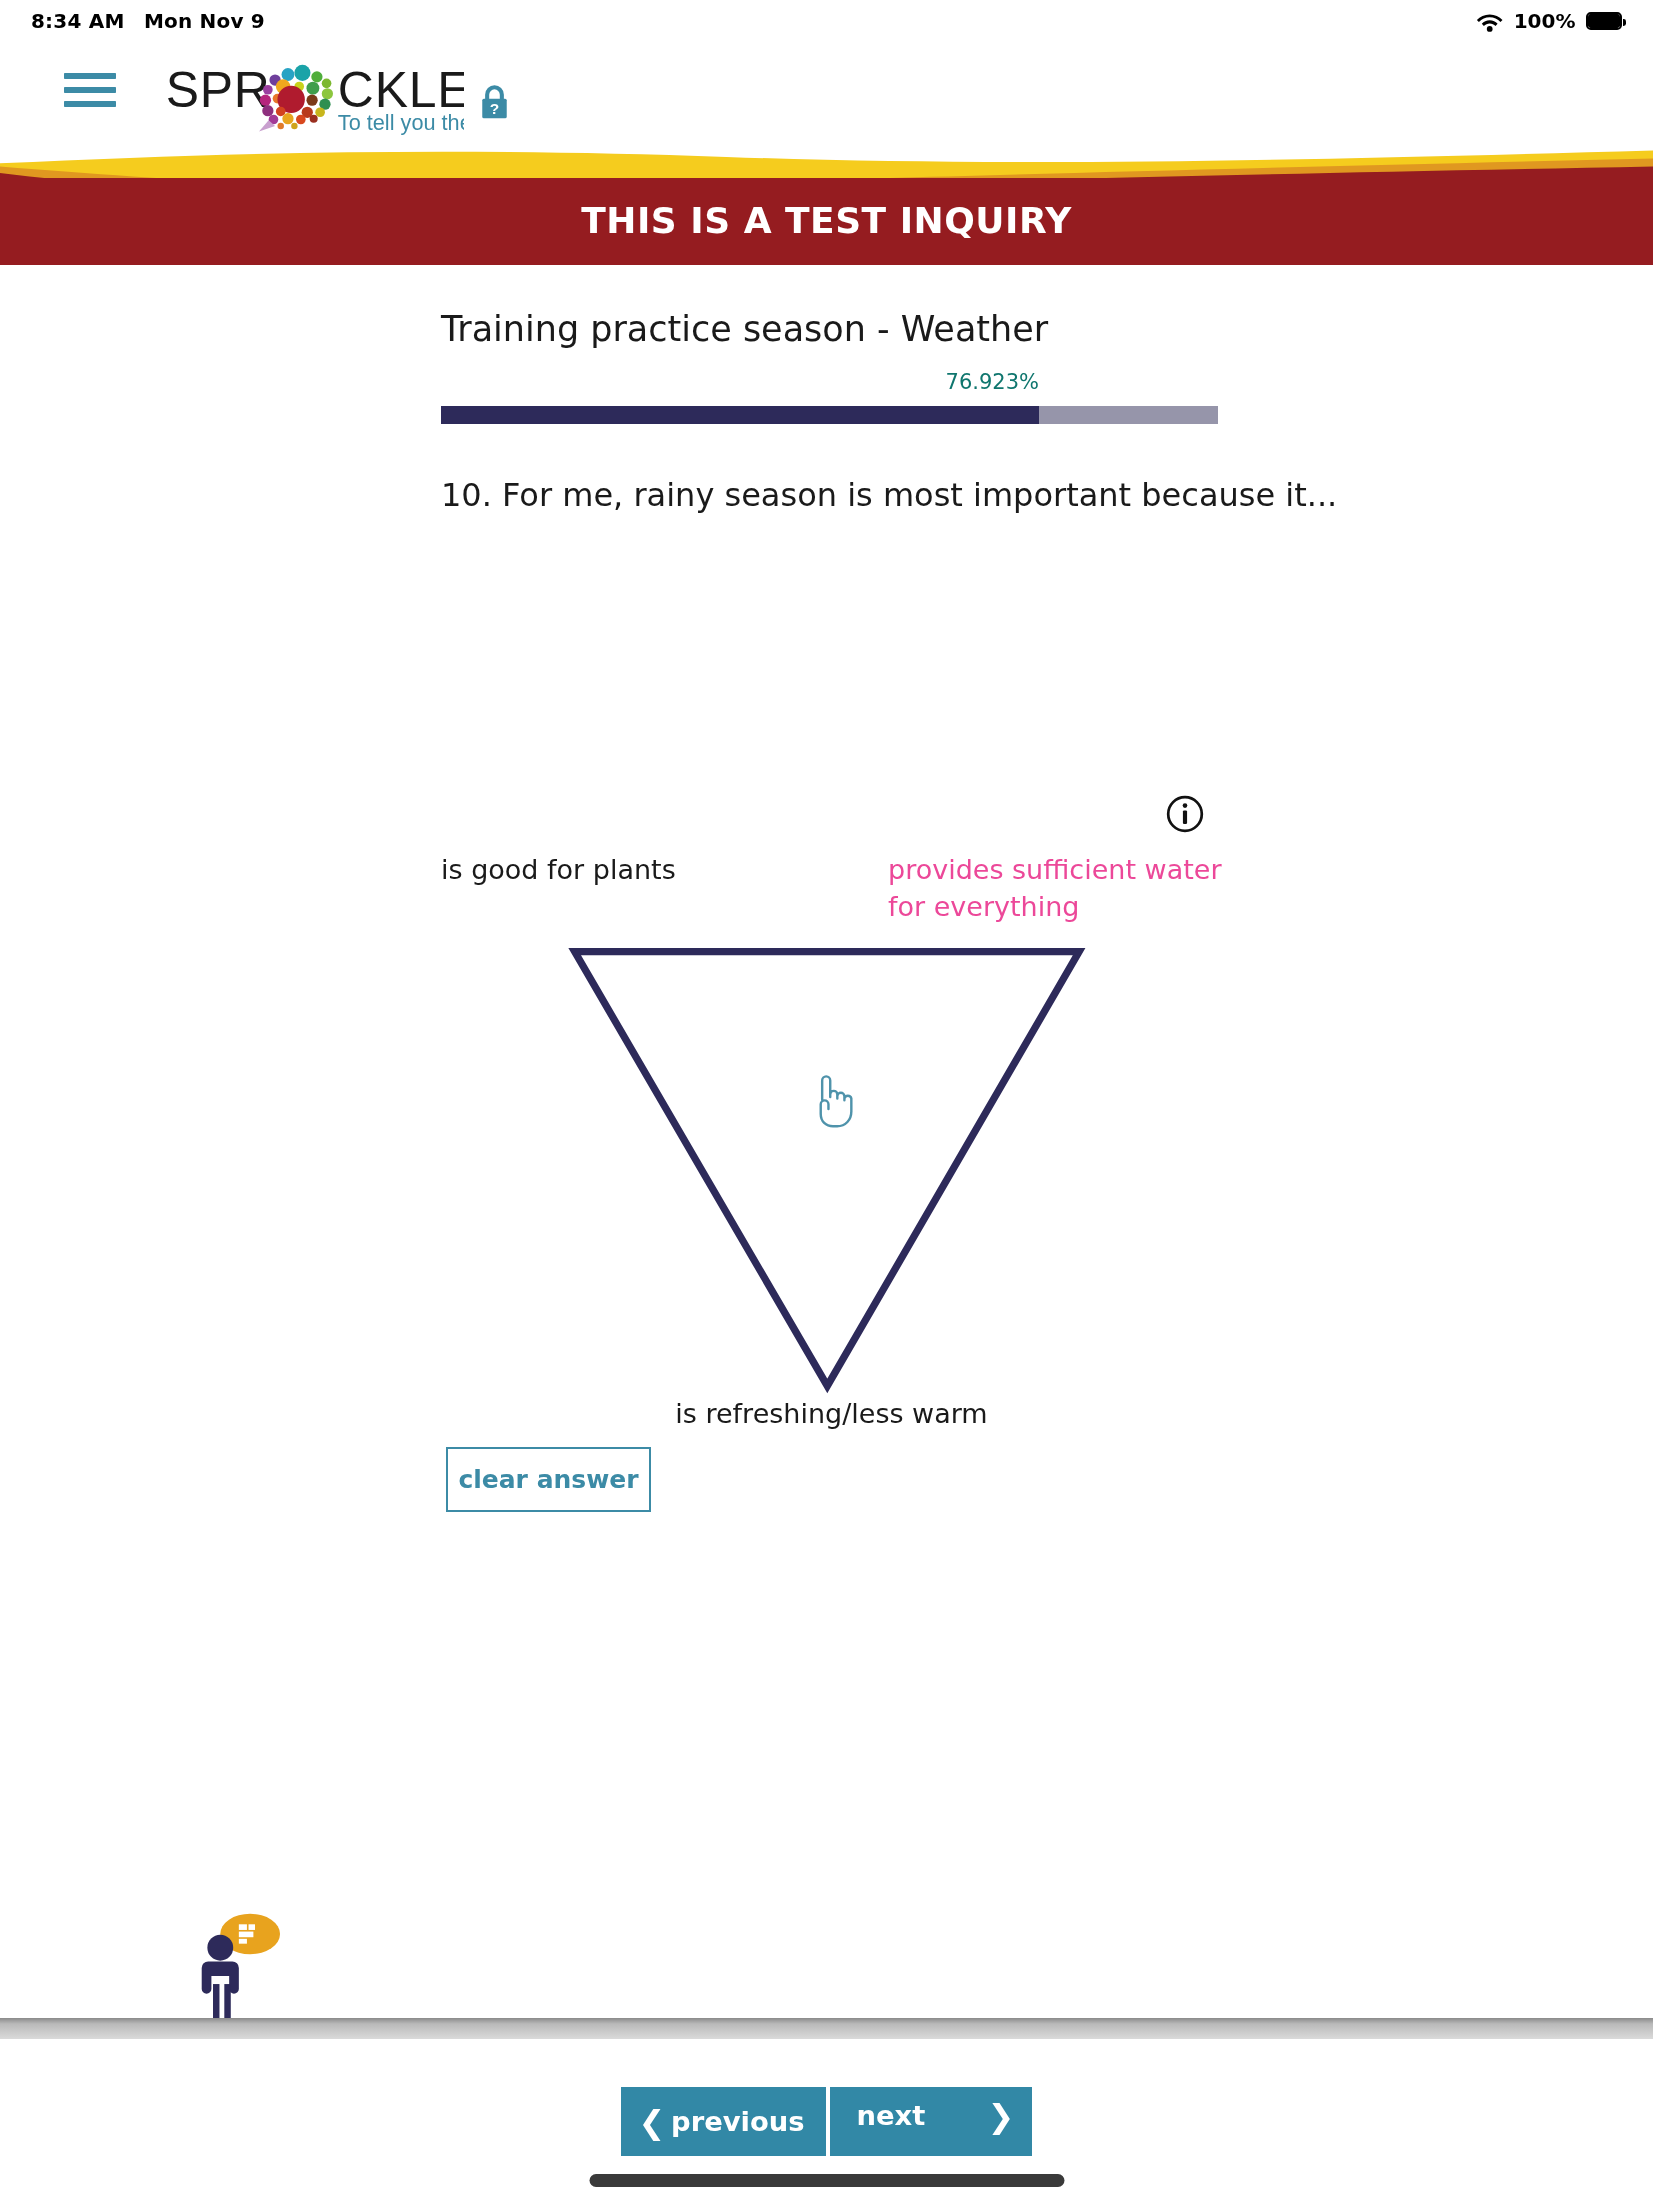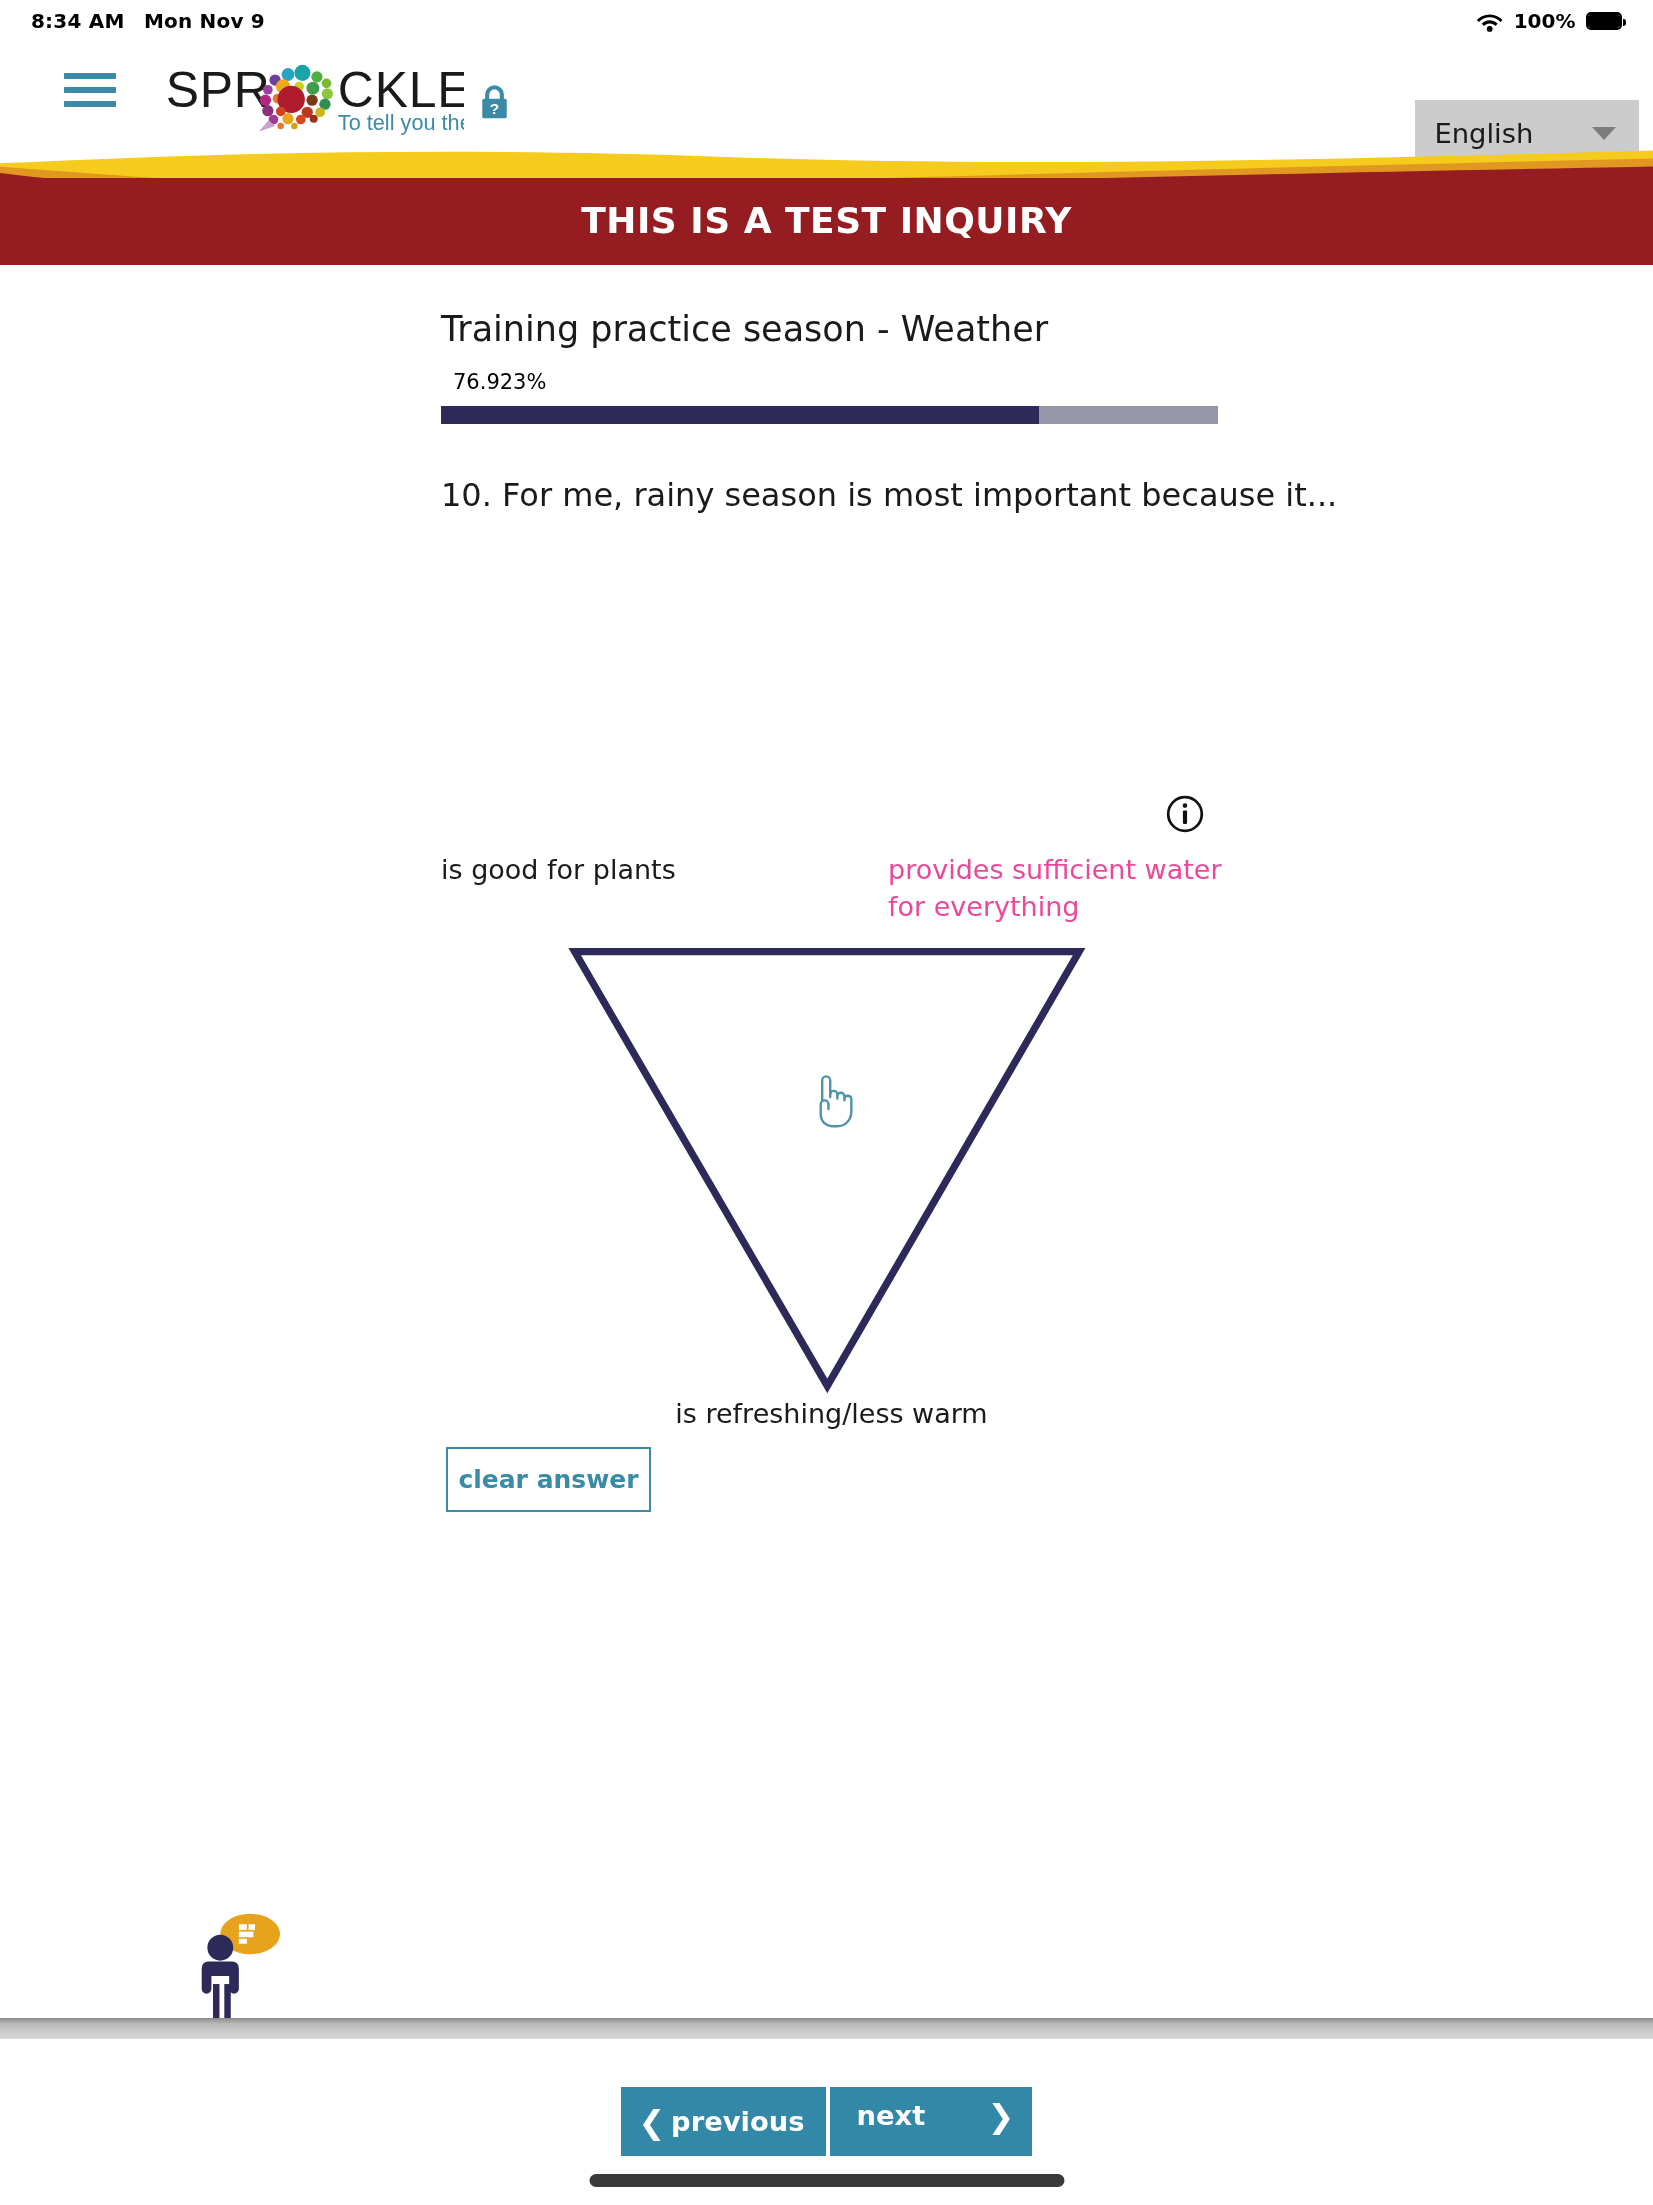--- a/index.html
+++ b/index.html
@@ -175,24 +175,25 @@
     white-space: nowrap;
   }
 
   .progress-wrap {
     position: absolute;
     left: 441px; top: 105px;
     width: 777px;
   }
   .progress-pct {
     position: absolute;
-    left: 12px; top: 0;
+    left: 0; top: 0;
     width: 598px;
+    text-align: right;
     font-size: 21px;
-    color: #000000;
+    color: #0f766e;
     font-family: "DejaVu Sans", sans-serif;
   }
   .progress-track {
     position: absolute;
     left: 0; top: 36px;
     width: 777px;
     height: 18px;
     background: #9695aa;
   }
   .progress-fill {
@@ -386,24 +387,20 @@
         </g>
         <text x="214" y="82" font-family="Liberation Sans, sans-serif" font-size="27" fill="#3c8ba6">To tell you the truth...</text>
       </svg>
       <svg class="lock-icon" width="31" height="36" viewBox="0 0 38 44">
         <path d="M10 19 V13 a9 9 0 0 1 18 0 V19" fill="none" stroke="#3c8ba6" stroke-width="5"></path>
         <rect x="4" y="18" width="30" height="24" rx="2" fill="#3c8ba6"></rect>
         <text x="19" y="37" text-anchor="middle" font-family="Liberation Sans, sans-serif" font-size="19" font-weight="bold" fill="#ffffff">?</text>
       </svg>
     </div>
 
-    <div class="lang-select">
-      <span class="lang-label">English</span>
-      <span class="caret-down"></span>
-    </div>
   </div>
 
   <div class="banner-zone">
     <svg width="1653" height="121" viewBox="0 0 2048 150" preserveAspectRatio="none">
       <path d="M0 24 C 300 10, 560 4, 900 16 C 1240 28, 1560 22, 2048 8 L2048 60 L0 60 Z" fill="#f5cc1e"></path>
       <path d="M0 28 C 250 48, 420 58, 700 52 C 1000 46, 1350 34, 2048 18 L2048 60 L0 60 Z" fill="#e09820"></path>
       <path d="M0 36 C 200 60, 430 72, 760 60 C 1100 48, 1420 40, 2048 28 L2048 150 L0 150 Z" fill="#951c20"></path>
     </svg>
   </div>
   <div class="banner-red"></div>

